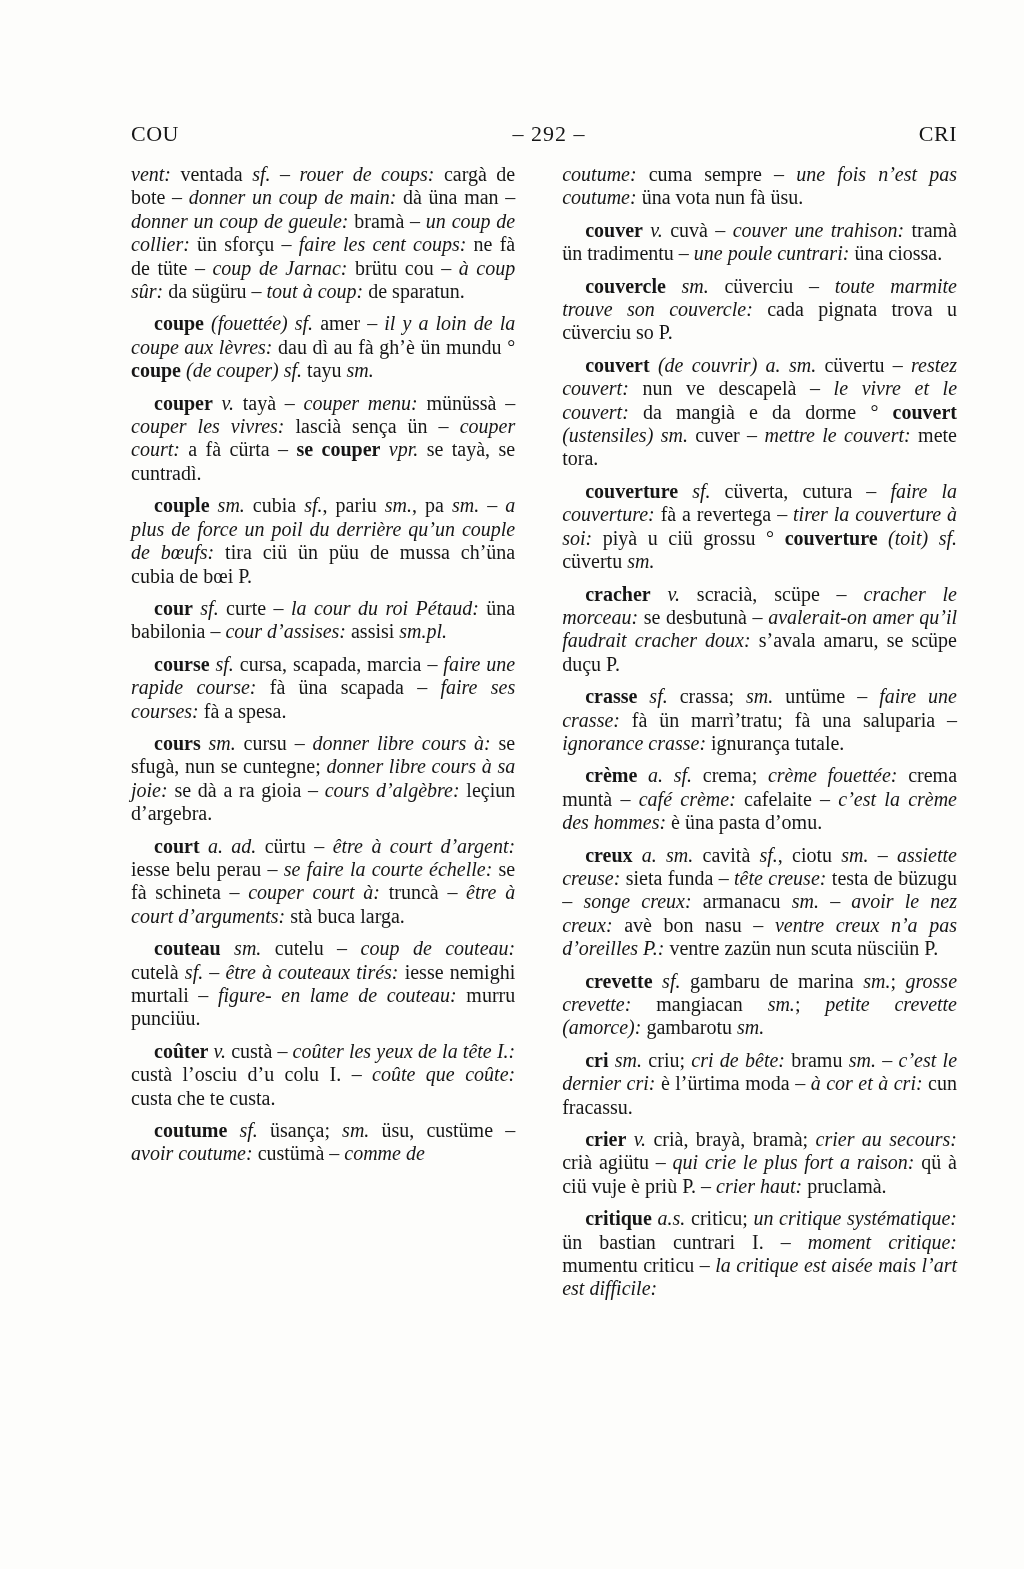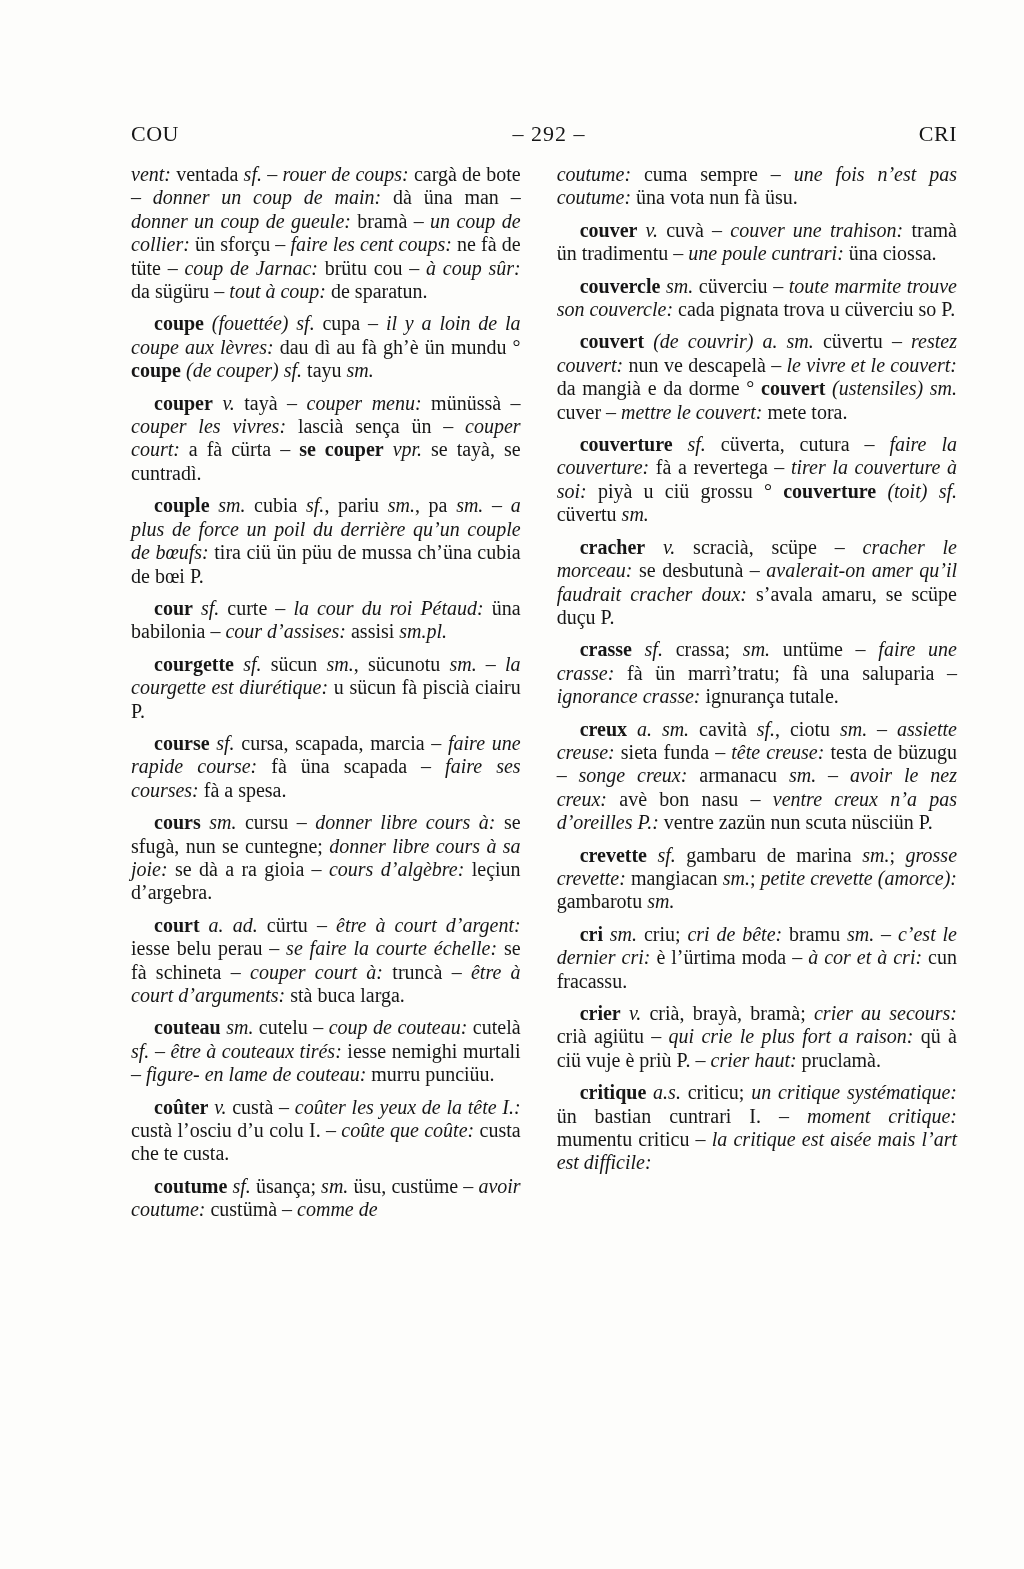--- a/index.html
+++ b/index.html
@@ -24,21 +24,21 @@
     font-size: 22px;
     letter-spacing: 0.5px;
   }
   .header .center { letter-spacing: 1px; }
   .columns {
     position: absolute;
     top: 163px;
     left: 131px;
     width: 826px;
     display: flex;
-    gap: 6px;
+    gap: 17px;
     justify-content: flex-end;
   }
   .col {
     text-align: justify;
     font-size: 20px;
     line-height: 23.4px;
   }
   .col.left  { width: 399px; }
   .col.right { width: 410px; margin-left: 30px; }
   p.entry { margin: 0 0 9px 0; }
@@ -53,40 +53,40 @@
 
 <div class="page">
   <div class="header">
     <span class="left">COU</span>
     <span class="center">– 292 –</span>
     <span class="right">CRI</span>
   </div>
   <div class="columns">
     <div class="col left" id="col-left">
         <p class="entry"><span class="i">vent:</span><span class="n"> ventada </span><span class="i">sf.</span><span class="n"> – </span><span class="i">rouer de coups:</span><span class="n"> cargà de bote – </span><span class="i">donner un coup de main:</span><span class="n"> dà üna man – </span><span class="i">donner un coup de gueule:</span><span class="n"> bramà – </span><span class="i">un coup de collier:</span><span class="n"> ün sforçu – </span><span class="i">faire les cent coups:</span><span class="n"> ne fà de tüte – </span><span class="i">coup de Jarnac:</span><span class="n"> brütu cou – </span><span class="i">à coup sûr:</span><span class="n"> da sügüru – </span><span class="i">tout à coup:</span><span class="n"> de sparatun.</span></p>
-        <p class="entry indent"><span class="b">coupe</span><span class="i"> (fouettée) sf.</span><span class="n"> cupa – </span><span class="i">il y a loin de la coupe aux lèvres:</span><span class="n"> dau dì au fà gh’è ün mundu ° </span><span class="b">coupe</span><span class="i"> (de couper) sf.</span><span class="n"> tayu </span><span class="i">sm.</span></p>
+        <p class="entry indent"><span class="b">coupe</span><span class="i"> (fouettée) sf.</span><span class="n"> amer – </span><span class="i">il y a loin de la coupe aux lèvres:</span><span class="n"> dau dì au fà gh’è ün mundu ° </span><span class="b">coupe</span><span class="i"> (de couper) sf.</span><span class="n"> tayu </span><span class="i">sm.</span></p>
         <p class="entry indent"><span class="b">couper</span><span class="i"> v.</span><span class="n"> tayà – </span><span class="i">couper menu:</span><span class="n"> münüssà – </span><span class="i">couper les vivres:</span><span class="n"> lascià sença ün – </span><span class="i">couper court:</span><span class="n"> a fà cürta – </span><span class="b">se couper</span><span class="i"> vpr.</span><span class="n"> se tayà, se cuntradì.</span></p>
         <p class="entry indent"><span class="b">couple</span><span class="i"> sm.</span><span class="n"> cubia </span><span class="i">sf.</span><span class="n">, pariu </span><span class="i">sm.</span><span class="n">, pa </span><span class="i">sm.</span><span class="n"> – </span><span class="i">a plus de force un poil du derrière qu’un couple de bœufs:</span><span class="n"> tira ciü ün püu de mussa ch’üna cubia de bœi P.</span></p>
         <p class="entry indent"><span class="b">cour</span><span class="i"> sf.</span><span class="n"> curte – </span><span class="i">la cour du roi Pétaud:</span><span class="n"> üna babilonia – </span><span class="i">cour d’assises:</span><span class="n"> assisi </span><span class="i">sm.pl.</span></p>
-        <p class="entry indent"><span class="b">courgette</span><span class="i"> sf.</span><span class="n"> sücun </span><span class="i">sm.</span><span class="n">, sücunotu </span><span class="i">sm.</span><span class="n"> – </span><span class="i">la courgette est diurétique:</span><span class="n"> u sücun fà piscià ciairu P.</span></p>
         <p class="entry indent"><span class="b">course</span><span class="i"> sf.</span><span class="n"> cursa, scapada, marcia – </span><span class="i">faire une rapide course:</span><span class="n"> fà üna scapada – </span><span class="i">faire ses courses:</span><span class="n"> fà a spesa.</span></p>
         <p class="entry indent"><span class="b">cours</span><span class="i"> sm.</span><span class="n"> cursu – </span><span class="i">donner libre cours à:</span><span class="n"> se sfugà, nun se cuntegne; </span><span class="i">donner libre cours à sa joie:</span><span class="n"> se dà a ra gioia – </span><span class="i">cours d’algèbre:</span><span class="n"> leçiun d’argebra.</span></p>
         <p class="entry indent"><span class="b">court</span><span class="i"> a. ad.</span><span class="n"> cürtu – </span><span class="i">être à court d’argent:</span><span class="n"> iesse belu perau – </span><span class="i">se faire la courte échelle:</span><span class="n"> se fà schineta – </span><span class="i">couper court à:</span><span class="n"> truncà – </span><span class="i">être à court d’arguments:</span><span class="n"> stà buca larga.</span></p>
         <p class="entry indent"><span class="b">couteau</span><span class="i"> sm.</span><span class="n"> cutelu – </span><span class="i">coup de couteau:</span><span class="n"> cutelà </span><span class="i">sf.</span><span class="n"> – </span><span class="i">être à couteaux tirés:</span><span class="n"> iesse nemighi murtali – </span><span class="i">figure- en lame de couteau:</span><span class="n"> murru punciüu.</span></p>
         <p class="entry indent"><span class="b">coûter</span><span class="i"> v.</span><span class="n"> custà – </span><span class="i">coûter les yeux de la tête I.:</span><span class="n"> custà l’osciu d’u colu I. – </span><span class="i">coûte que coûte:</span><span class="n"> custa che te custa.</span></p>
         <p class="entry indent"><span class="b">coutume</span><span class="i"> sf.</span><span class="n"> üsança; </span><span class="i">sm.</span><span class="n"> üsu, custüme – </span><span class="i">avoir coutume:</span><span class="n"> custümà – </span><span class="i">comme de</span></p>
       </div>
     <div class="col right" id="col-right">
         <p class="entry"><span class="i">coutume:</span><span class="n"> cuma sempre – </span><span class="i">une fois n’est pas coutume:</span><span class="n"> üna vota nun fà üsu.</span></p>
         <p class="entry indent"><span class="b">couver</span><span class="i"> v.</span><span class="n"> cuvà – </span><span class="i">couver une trahison:</span><span class="n"> tramà ün tradimentu – </span><span class="i">une poule cuntrari:</span><span class="n"> üna ciossa.</span></p>
         <p class="entry indent"><span class="b">couvercle</span><span class="i"> sm.</span><span class="n"> cüverciu – </span><span class="i">toute marmite trouve son couvercle:</span><span class="n"> cada pignata trova u cüverciu so P.</span></p>
         <p class="entry indent"><span class="b">couvert</span><span class="i"> (de couvrir) a. sm.</span><span class="n"> cüvertu – </span><span class="i">restez couvert:</span><span class="n"> nun ve descapelà – </span><span class="i">le vivre et le couvert:</span><span class="n"> da mangià e da dorme ° </span><span class="b">couvert</span><span class="i"> (ustensiles) sm.</span><span class="n"> cuver – </span><span class="i">mettre le couvert:</span><span class="n"> mete tora.</span></p>
         <p class="entry indent"><span class="b">couverture</span><span class="i"> sf.</span><span class="n"> cüverta, cutura – </span><span class="i">faire la couverture:</span><span class="n"> fà a revertega – </span><span class="i">tirer la couverture à soi:</span><span class="n"> piyà u ciü grossu ° </span><span class="b">couverture</span><span class="i"> (toit) sf.</span><span class="n"> cüvertu </span><span class="i">sm.</span></p>
         <p class="entry indent"><span class="b">cracher</span><span class="i"> v.</span><span class="n"> scracià, scüpe – </span><span class="i">cracher le morceau:</span><span class="n"> se desbutunà – </span><span class="i">avalerait-on amer qu’il faudrait cracher doux:</span><span class="n"> s’avala amaru, se scüpe duçu P.</span></p>
         <p class="entry indent"><span class="b">crasse</span><span class="i"> sf.</span><span class="n"> crassa; </span><span class="i">sm.</span><span class="n"> untüme – </span><span class="i">faire une crasse:</span><span class="n"> fà ün marrì’tratu; fà una saluparia – </span><span class="i">ignorance crasse:</span><span class="n"> ignurança tutale.</span></p>
+        <p class="entry indent"><span class="b">crème</span><span class="i"> a. sf.</span><span class="n"> crema; </span><span class="i">crème fouettée:</span><span class="n"> crema muntà – </span><span class="i">café crème:</span><span class="n"> cafelaite – </span><span class="i">c’est la crème des hommes:</span><span class="n"> è üna pasta d’omu.</span></p>
         <p class="entry indent"><span class="b">creux</span><span class="i"> a. sm.</span><span class="n"> cavità </span><span class="i">sf.</span><span class="n">, ciotu </span><span class="i">sm.</span><span class="n"> – </span><span class="i">assiette creuse:</span><span class="n"> sieta funda – </span><span class="i">tête creuse:</span><span class="n"> testa de büzugu – </span><span class="i">songe creux:</span><span class="n"> armanacu </span><span class="i">sm.</span><span class="n"> – </span><span class="i">avoir le nez creux:</span><span class="n"> avè bon nasu – </span><span class="i">ventre creux n’a pas d’oreilles P.:</span><span class="n"> ventre zazün nun scuta nüsciün P.</span></p>
         <p class="entry indent"><span class="b">crevette</span><span class="i"> sf.</span><span class="n"> gambaru de marina </span><span class="i">sm.</span><span class="n">; </span><span class="i">grosse crevette:</span><span class="n"> mangiacan </span><span class="i">sm.</span><span class="n">; </span><span class="i">petite crevette (amorce):</span><span class="n"> gambarotu </span><span class="i">sm.</span></p>
         <p class="entry indent"><span class="b">cri</span><span class="i"> sm.</span><span class="n"> criu; </span><span class="i">cri de bête:</span><span class="n"> bramu </span><span class="i">sm.</span><span class="n"> – </span><span class="i">c’est le dernier cri:</span><span class="n"> è l’ürtima moda – </span><span class="i">à cor et à cri:</span><span class="n"> cun fracassu.</span></p>
         <p class="entry indent"><span class="b">crier</span><span class="i"> v.</span><span class="n"> crià, brayà, bramà; </span><span class="i">crier au secours:</span><span class="n"> crià agiütu – </span><span class="i">qui crie le plus fort a raison:</span><span class="n"> qü à ciü vuje è priù P. – </span><span class="i">crier haut:</span><span class="n"> pruclamà.</span></p>
         <p class="entry indent"><span class="b">critique</span><span class="i"> a.s.</span><span class="n"> criticu; </span><span class="i">un critique systématique:</span><span class="n"> ün bastian cuntrari I. – </span><span class="i">moment critique:</span><span class="n"> mumentu criticu – </span><span class="i">la critique est aisée mais l’art est difficile:</span></p>
       </div>
   </div>
 </div>
 
 </body></html>

